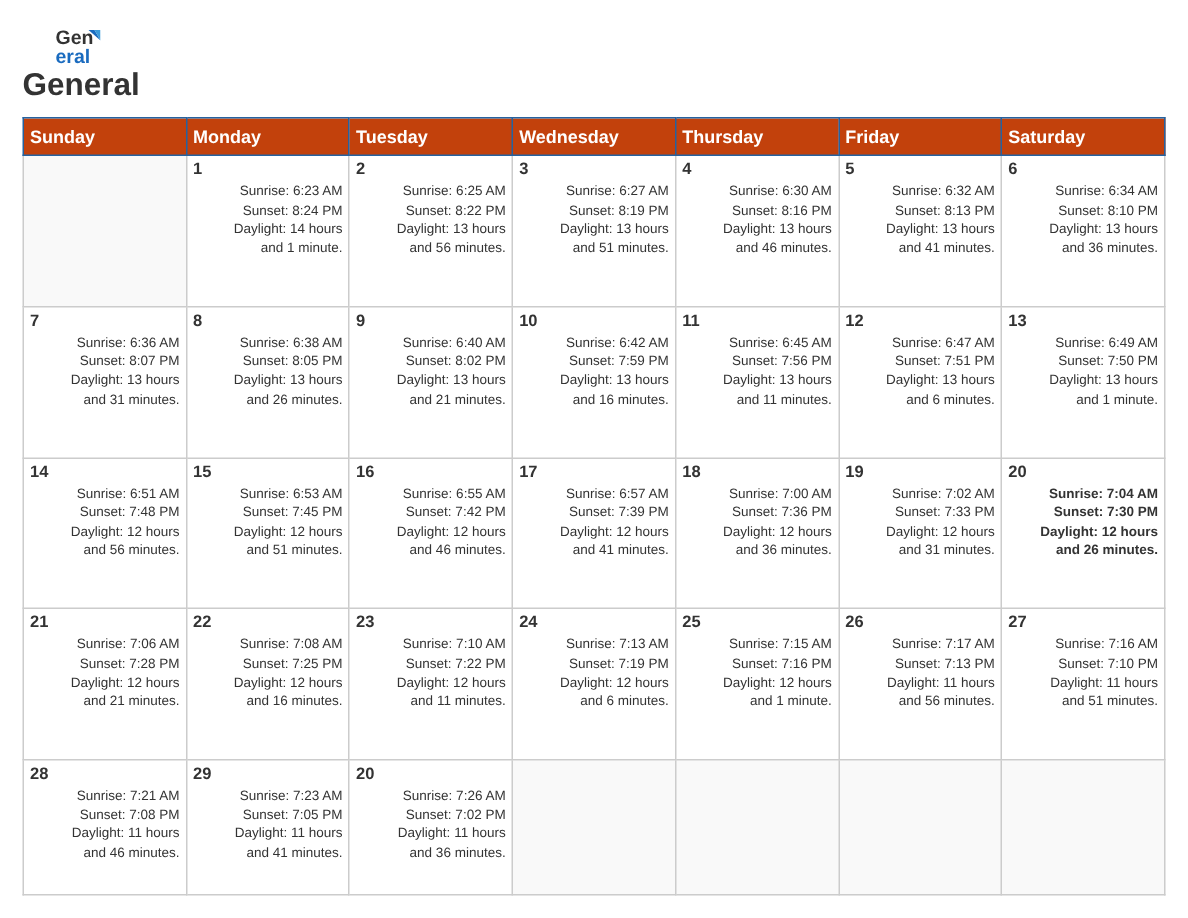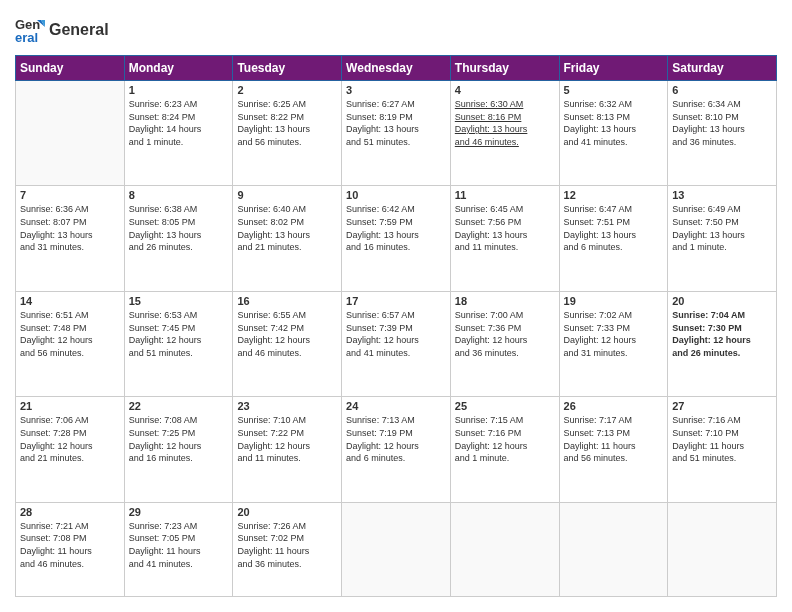--- a/index.html
+++ b/index.html
@@ -19,23 +19,24 @@
     }
     .header {
       display: flex;
       justify-content: space-between;
       align-items: flex-start;
       margin-bottom: 10px;
     }
     .logo {
       display: flex;
       align-items: center;
+      flex-direction: column;
     }
     .logo-text {
-      font-size: 16px;
+      font-size: 21px;
       font-weight: bold;
       color: #333;
       line-height: 1.1;
     }
     .logo-text span {
       color: #1a6bbf;
     }
     .logo-icon {
       width: 30px;
       height: 30px;
@@ -54,21 +55,21 @@
       color: #555;
     }
     .calendar {
       flex: 1;
       border: 1px solid #ccc;
       border-collapse: collapse;
       width: 100%;
       table-layout: fixed;
     }
     .calendar th {
-      background: #701a75;
+      background: #c2410c;
       color: #fff;
       font-size: 12px;
       font-weight: bold;
       padding: 5px 4px;
       text-align: left;
       border: 1px solid #2562a0;
     }
     .calendar td {
       border: 1px solid #ccc;
       vertical-align: top;
@@ -80,20 +81,21 @@
     .day-num {
       font-size: 11px;
       font-weight: bold;
       display: block;
       margin-bottom: 2px;
     }
     .day-info {
       font-size: 9px;
       line-height: 1.4;
       color: #333;
+      text-align: right;
     }
     .empty-cell {
       background: #f9f9f9;
     }
     .last-row td {
       height: 70px;
     }
   </style>
 </head>
 <body>
@@ -150,21 +152,21 @@
           </td>
           <td>
             <span class="day-num">3</span>
             <div class="day-info" style="white-space: pre-line;">Sunrise: 6:27 AM
 Sunset: 8:19 PM
 Daylight: 13 hours
 and 51 minutes.</div>
           </td>
           <td>
             <span class="day-num">4</span>
-            <div class="day-info" style="white-space: pre-line; text-decoration: underline;">Sunrise: 6:30 AM
+            <div class="day-info" style="white-space: pre-line;">Sunrise: 6:30 AM
 Sunset: 8:16 PM
 Daylight: 13 hours
 and 46 minutes.</div>
           </td>
           <td>
             <span class="day-num">5</span>
             <div class="day-info" style="white-space: pre-line;">Sunrise: 6:32 AM
 Sunset: 8:13 PM
 Daylight: 13 hours
 and 41 minutes.</div>

